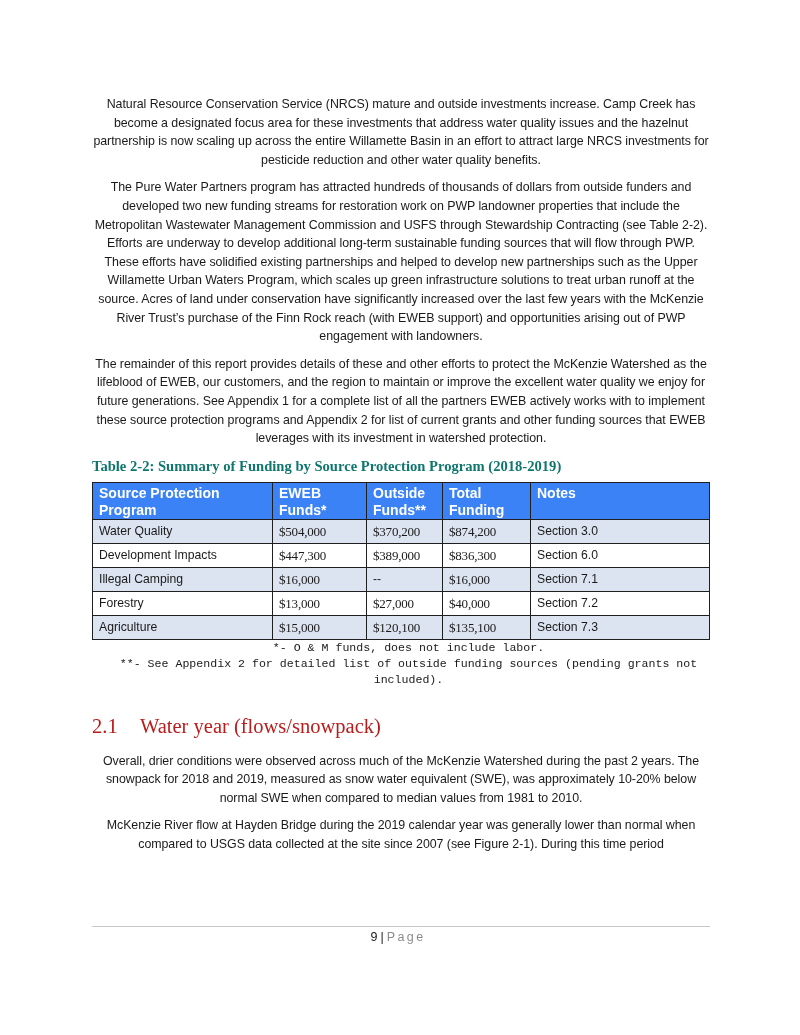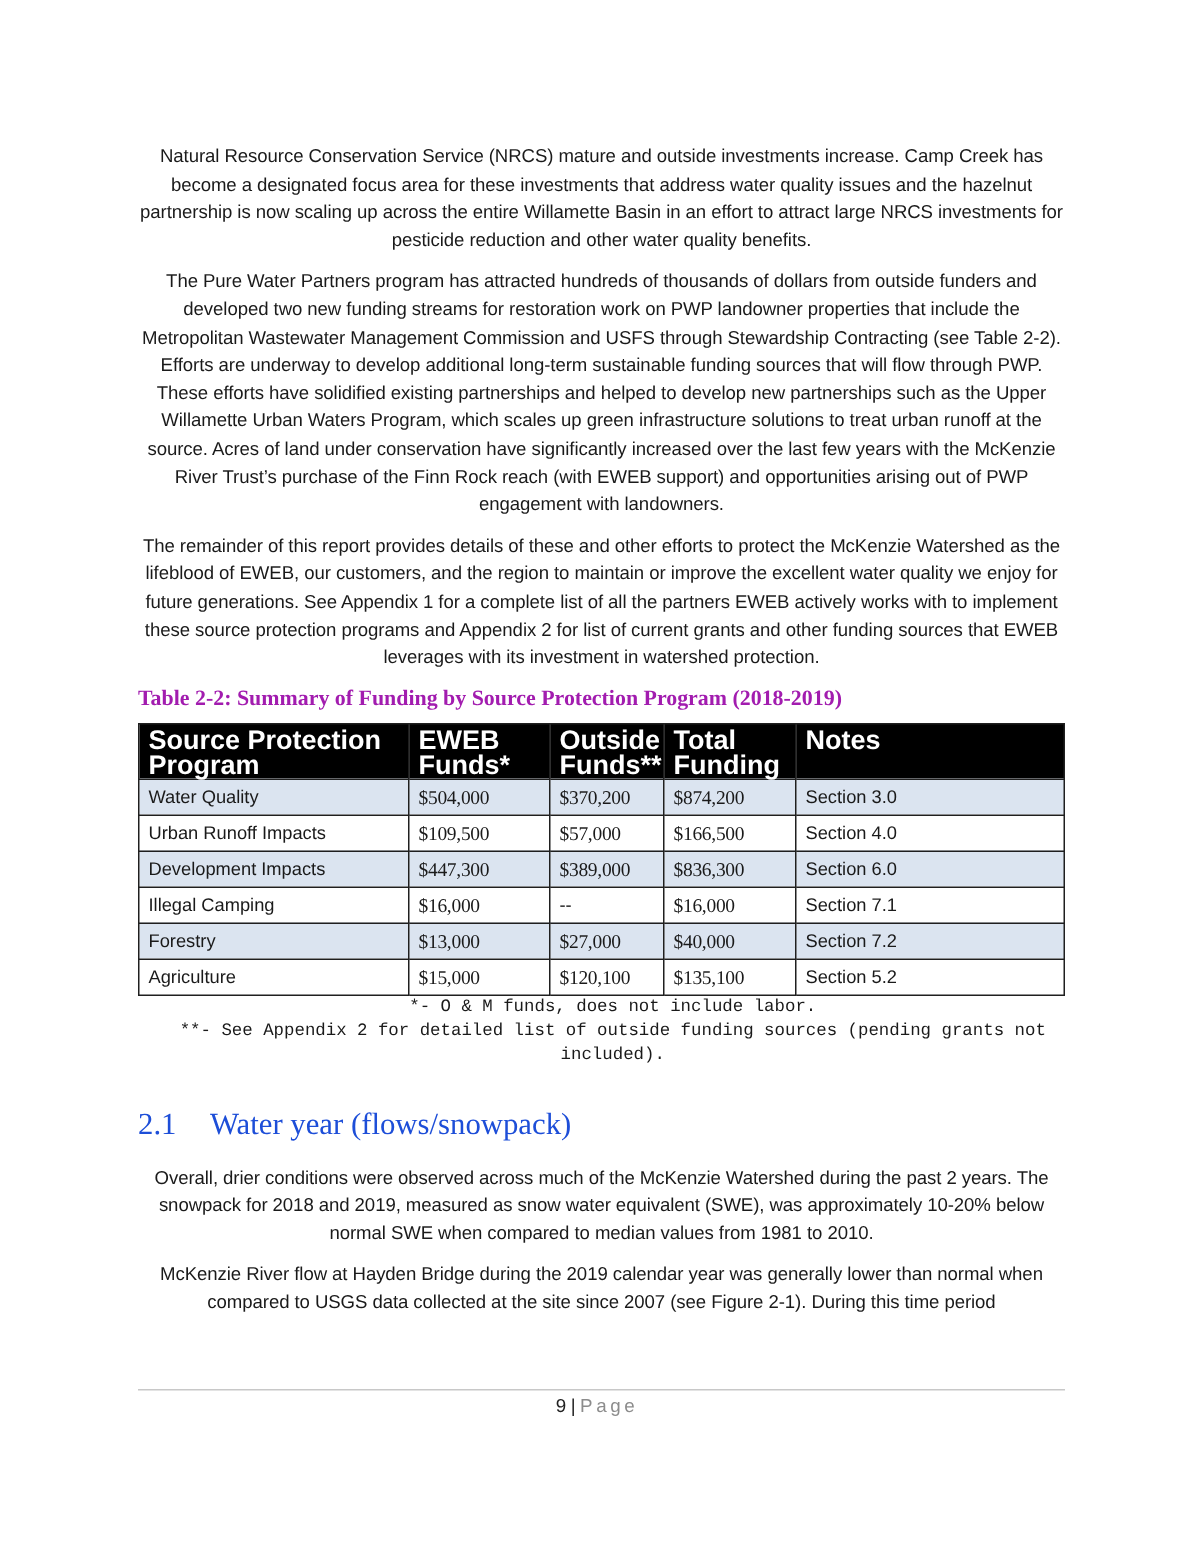--- a/index.html
+++ b/index.html
@@ -5,46 +5,46 @@
     html, body { margin: 0; padding: 0; background: #ffffff; }
     body { width: 800px; height: 1035px; position: relative; overflow: hidden; }
     .page {
       position: absolute; left: 92px; top: 95px; width: 618px;
       font-family: "Liberation Sans", sans-serif;
       font-size: 12.4px; line-height: 18.6px; color: #1a1a1a;
     }
     .para { margin: 0 0 9px 0; letter-spacing: -0.05px; text-align: center; }
     .table-caption {
       font-family: "Liberation Serif", serif; font-weight: bold;
-      font-size: 14.6px; line-height: 18px; color: #a21caf;
+      font-size: 14.6px; line-height: 18px; color: #0f766e;
       margin: 9px 0 7px 0;
     }
     table.funding {
       border-collapse: collapse; width: 617px; table-layout: fixed;
       font-size: 12.2px;
     }
     table.funding th, table.funding td {
       border: 1px solid #1f1f1f; padding: 0 6px; text-align: left; vertical-align: middle;
     }
     table.funding thead th {
-      background: #000000; color: #ffffff; font-weight: bold;
-      font-size: 18px; line-height: 17px; padding-top: 2px; padding-bottom: 0px;
+      background: #3b82f6; color: #ffffff; font-weight: bold;
+      font-size: 14px; line-height: 17px; padding-top: 2px; padding-bottom: 0px;
       vertical-align: top; border-color: #1f1f1f;
     }
     table.funding thead th + th { border-left: 1px solid #eab308; }
     table.funding tbody td { height: 23px; line-height: 17px; }
     table.funding tbody tr:nth-child(odd) td { background: #dbe4f0; }
     table.funding tbody tr:nth-child(even) td { background: #ffffff; }
     .money { font-family: "Liberation Serif", serif; font-size: 13px; letter-spacing: -0.2px; }
     .footnote {
       font-family: Liberation Mono, monospace; font-size: 11.6px; line-height: 16px;
       color: #1a1a1a; padding-left: 15px; margin: 0; text-align: center;
     }
     .section-heading {
-      font-family: "Liberation Serif", serif; font-size: 20.5px; color: #1d4ed8;
+      font-family: "Liberation Serif", serif; font-size: 20.5px; color: #b91c1c;
       margin: 26px 0 14px 0; font-weight: normal; line-height: 24px;
     }
     .section-heading .num { display: inline-block; width: 48px; }
     .footer-rule {
       position: absolute; left: 92px; top: 926px; width: 618px; height: 1px; background: #c8c8c8;
     }
     .footer {
       position: absolute; left: 92px; top: 930px; width: 612px; text-align: center;
       font-family: "Liberation Sans", sans-serif; font-size: 12.5px; color: #222;
     }
@@ -80,27 +80,20 @@
     </thead>
     <tbody>
       <tr>
         <td>Water Quality</td>
         <td class="money">$504,000</td>
         <td class="money">$370,200</td>
         <td class="money">$874,200</td>
         <td>Section 3.0</td>
       </tr>
       <tr>
-        <td>Urban Runoff Impacts</td>
-        <td class="money">$109,500</td>
-        <td class="money">$57,000</td>
-        <td class="money">$166,500</td>
-        <td>Section 4.0</td>
-      </tr>
-      <tr>
         <td>Development Impacts</td>
         <td class="money">$447,300</td>
         <td class="money">$389,000</td>
         <td class="money">$836,300</td>
         <td>Section 6.0</td>
       </tr>
       <tr>
         <td>Illegal Camping</td>
         <td class="money">$16,000</td>
         <td>--</td>
@@ -112,21 +105,21 @@
         <td class="money">$13,000</td>
         <td class="money">$27,000</td>
         <td class="money">$40,000</td>
         <td>Section 7.2</td>
       </tr>
       <tr>
         <td>Agriculture</td>
         <td class="money">$15,000</td>
         <td class="money">$120,100</td>
         <td class="money">$135,100</td>
-        <td>Section 5.2</td>
+        <td>Section 7.3</td>
       </tr>
     </tbody>
   </table>
 
   <p class="footnote">*- O &amp; M funds, does not include labor.</p>
   <p class="footnote">**- See Appendix 2 for detailed list of outside funding sources (pending grants not included).</p>
 
   <h2 class="section-heading">
     <span class="num">2.1</span><span>Water year (flows/snowpack)</span>
   </h2>

